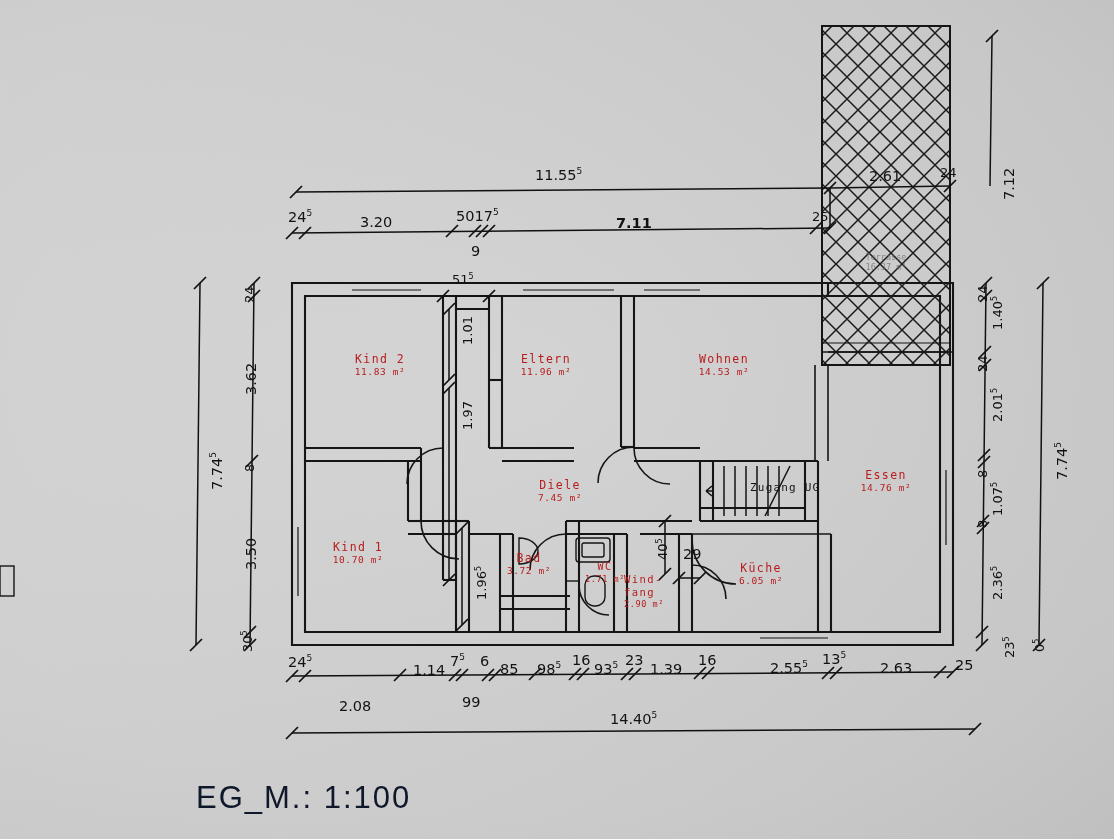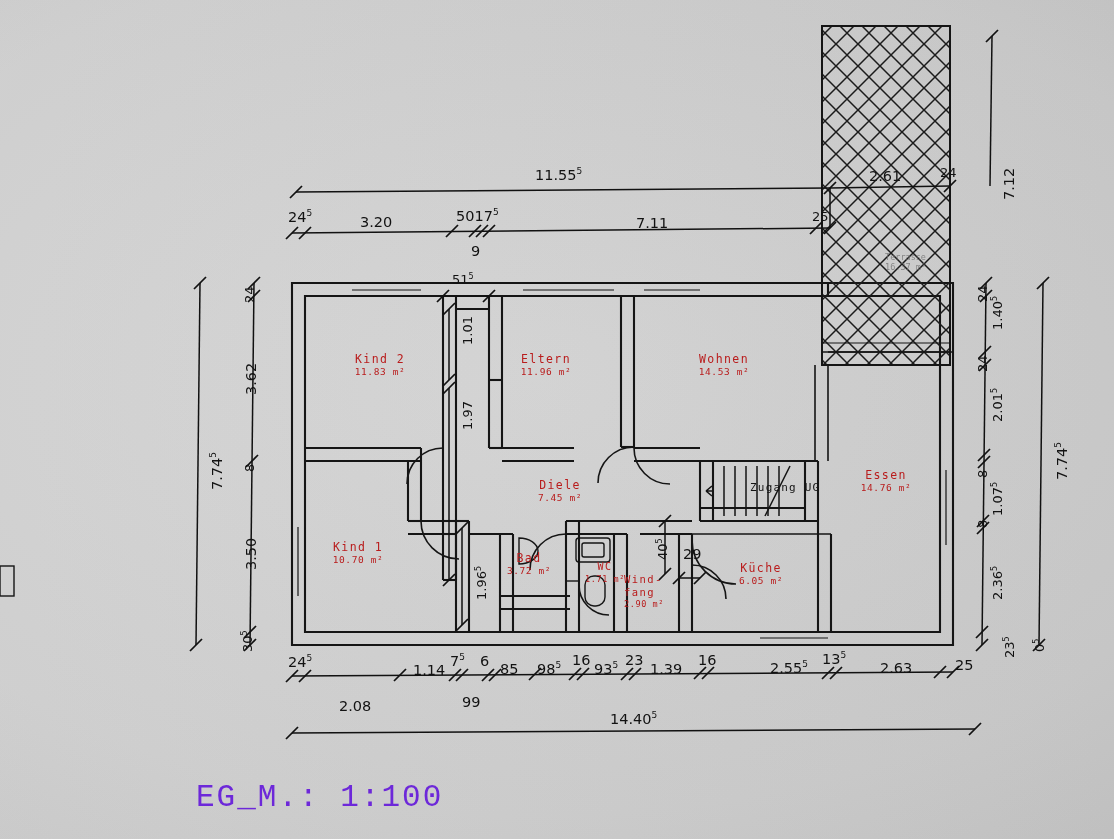--- a/index.html
+++ b/index.html
@@ -22,24 +22,24 @@
     background:
       linear-gradient(92deg, rgba(255,255,255,.05) 0%, rgba(0,0,0,.035) 100%);
     pointer-events:none;
   }
   #plan{position:absolute;inset:0;}
   svg{display:block;width:1114px;height:839px;}
 
   .ttl{
     position:absolute;
     left:196px;top:780px;
-    font-family:Liberation Mono, monospace;
+    font-family:Liberation Sans, sans-serif;
     font-size:31px;
     letter-spacing:2px;
-    color:#6d28d9;
+    color:#0f172a;
   }
   .lbl{
     position:absolute;
     font-family:"DejaVu Sans Mono", monospace;
     color:#b91c1c;
     white-space:nowrap;
     line-height:1.25;
     text-align:center;
   }
   .room-name{font-size:11.5px;letter-spacing:1.4px;}
@@ -55,21 +55,21 @@
   .dim sup{font-size:.62em;}
   .vert{transform-origin:0 0;transform:rotate(-90deg);}
   .tag{
     position:absolute;
     font-family:"DejaVu Sans Mono", monospace;
     font-size:11px;letter-spacing:1.2px;color:#131313;white-space:nowrap;
   }
   .terr{
     position:absolute;
     font-family:"DejaVu Sans Mono", monospace;
-    font-size:8.5px;color:#6d6d6d;white-space:nowrap;text-align:right;
+    font-size:8.5px;color:#6d6d6d;white-space:nowrap;text-align:center;
     opacity:.75;
   }
 </style>
 </head>
 <body>
 
 <div id="paper"></div>
 
 <div id="plan">
 <svg viewBox="0 0 1114 839" xmlns="http://www.w3.org/2000/svg">
@@ -368,21 +368,21 @@
 </div>
 <div class="dim" style="left:360px;top:213px;">
   <span>3.20</span><sup></sup>
 </div>
 <div class="dim" style="left:456px;top:207px;">
   <span>50</span><sup></sup><span>17</span><sup>5</sup>
 </div>
 <div class="dim" style="left:471px;top:243px;">
   <span>9</span>
 </div>
-<div class="dim" style="left:636px;top:214px;">
+<div class="dim" style="left:616px;top:214px;font-weight:bold;">
   <span>7.11</span><sup></sup>
 </div>
 <div class="dim sm" style="left:812px;top:209px;">
   <span>25</span><sup></sup>
 </div>
 <div class="dim" style="left:869px;top:167px;">
   <span>2.61</span><sup></sup>
 </div>
 <div class="dim sm" style="left:940px;top:165px;">
   <span>24</span><sup></sup>

